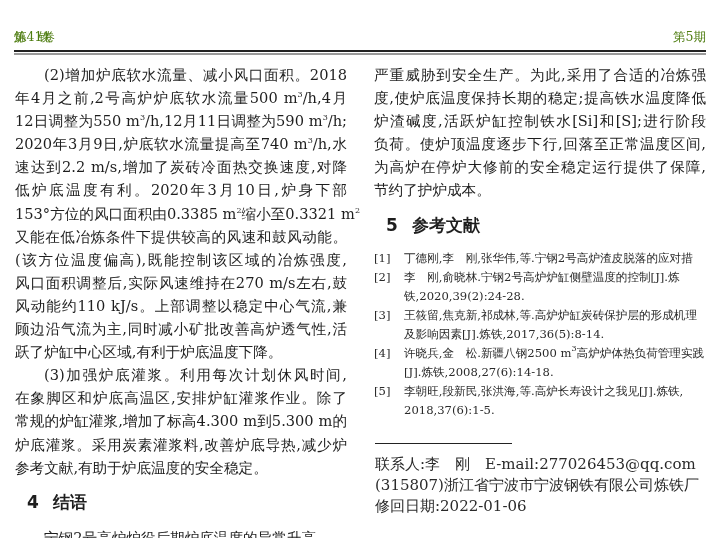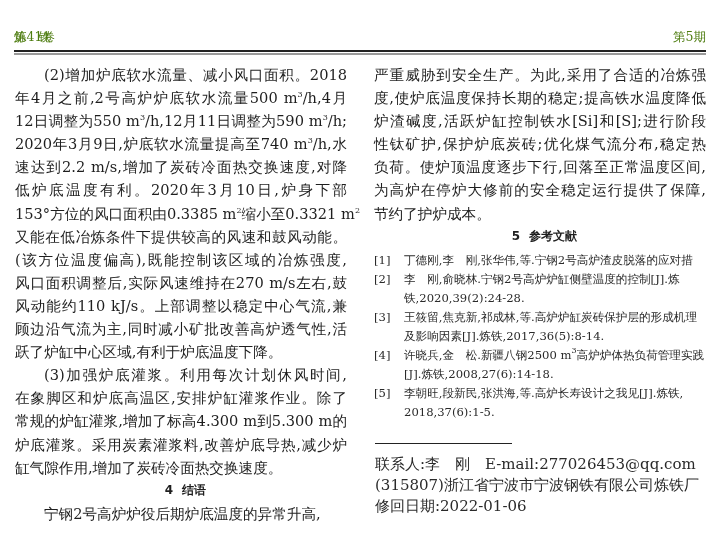--- a/index.html
+++ b/index.html
@@ -23,21 +23,21 @@
   .col-right { left: 374px; }
 
   .para { font-size: 14.6px; line-height: 23.1px; text-align: justify; margin: 0; }
   .para .ln { display: block; white-space: nowrap; text-align-last: justify; text-align: justify; }
   .para .ln.last { text-align-last: left; }
   .indent { padding-left: 29px; }
   sup { font-size: 8px; line-height: 0; vertical-align: 6px; }
 
   .heading {
     font-family: "DejaVu Sans", "Liberation Sans", sans-serif;
-    font-weight: bold; font-size: 12px; line-height: 23px; margin: 0; text-align: center;
+    font-weight: bold; font-size: 17px; line-height: 23px; margin: 12px;
   }
   .heading .num { display: inline-block; width: 26px; }
 
   .refs { margin-top: 3px; font-size: 11.6px; line-height: 19px; color: #2a2a2a; }
   .ref { position: relative; padding-left: 30px; }
   .ref .idx { position: absolute; left: 0; top: 0; }
   .ref .ln { display: block; white-space: nowrap; }
 
   .footnote-rule { position: absolute; left: 375px; top: 443px; width: 137px; height: 1px; background: #222; }
   .footnotes { position: absolute; left: 375px; top: 454px; font-size: 15px; line-height: 21px; color: #2a2a2a; }
@@ -68,36 +68,35 @@
     <span class="ln">风口面积调整后,实际风速维持在270 m/s左右,鼓</span>
     <span class="ln">风动能约110 kJ/s。上部调整以稳定中心气流,兼</span>
     <span class="ln">顾边沿气流为主,同时减小矿批改善高炉透气性,活</span>
     <span class="ln last">跃了炉缸中心区域,有利于炉底温度下降。</span>
   </p>
   <p class="para">
     <span class="ln indent">(3)加强炉底灌浆。利用每次计划休风时间,</span>
     <span class="ln">在象脚区和炉底高温区,安排炉缸灌浆作业。除了</span>
     <span class="ln">常规的炉缸灌浆,增加了标高4.300 m到5.300 m的</span>
     <span class="ln">炉底灌浆。采用炭素灌浆料,改善炉底导热,减少炉</span>
-    <span class="ln last">缸气隙作用,增加了炭砖冷面热交换速度。</span>
+    <span class="ln last">参考文献,有助于炉底温度的安全稳定。</span>
   </p>
   <h2 class="heading">
     <span class="num">4</span><span>结语</span>
   </h2>
   <p class="para">
     <span class="ln indent last">宁钢2号高炉炉役后期炉底温度的异常升高,</span>
   </p>
 </div>
 
 <div class="col col-right">
   <p class="para">
     <span class="ln">严重威胁到安全生产。为此,采用了合适的冶炼强</span>
     <span class="ln">度,使炉底温度保持长期的稳定;提高铁水温度降低</span>
     <span class="ln">炉渣碱度,活跃炉缸控制铁水[Si]和[S];进行阶段</span>
-    <span class="ln">性钛矿护,保护炉底炭砖;优化煤气流分布,稳定热</span>
     <span class="ln">负荷。使炉顶温度逐步下行,回落至正常温度区间,</span>
     <span class="ln">为高炉在停炉大修前的安全稳定运行提供了保障,</span>
     <span class="ln last">节约了护炉成本。</span>
   </p>
   <h2 class="heading">
     <span class="num">5</span><span>参考文献</span>
   </h2>
   <div class="refs">
     <div class="ref">
       <span class="idx">[1]</span>

